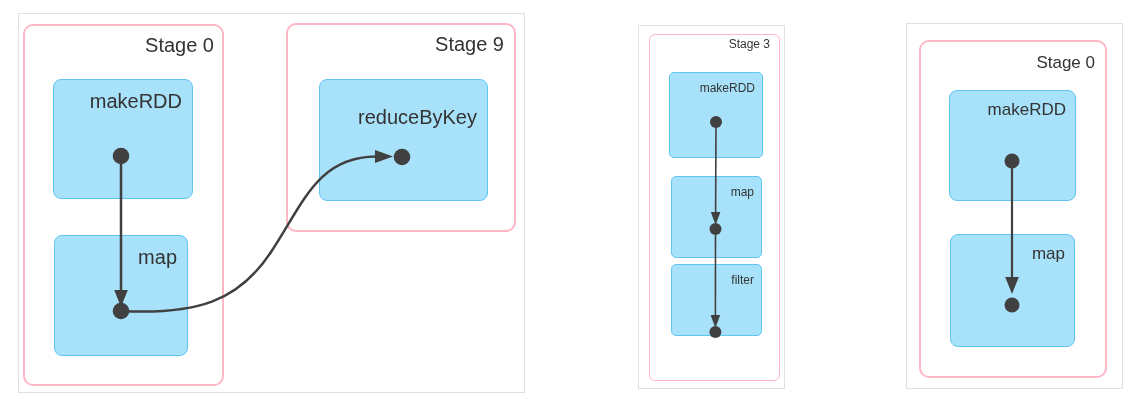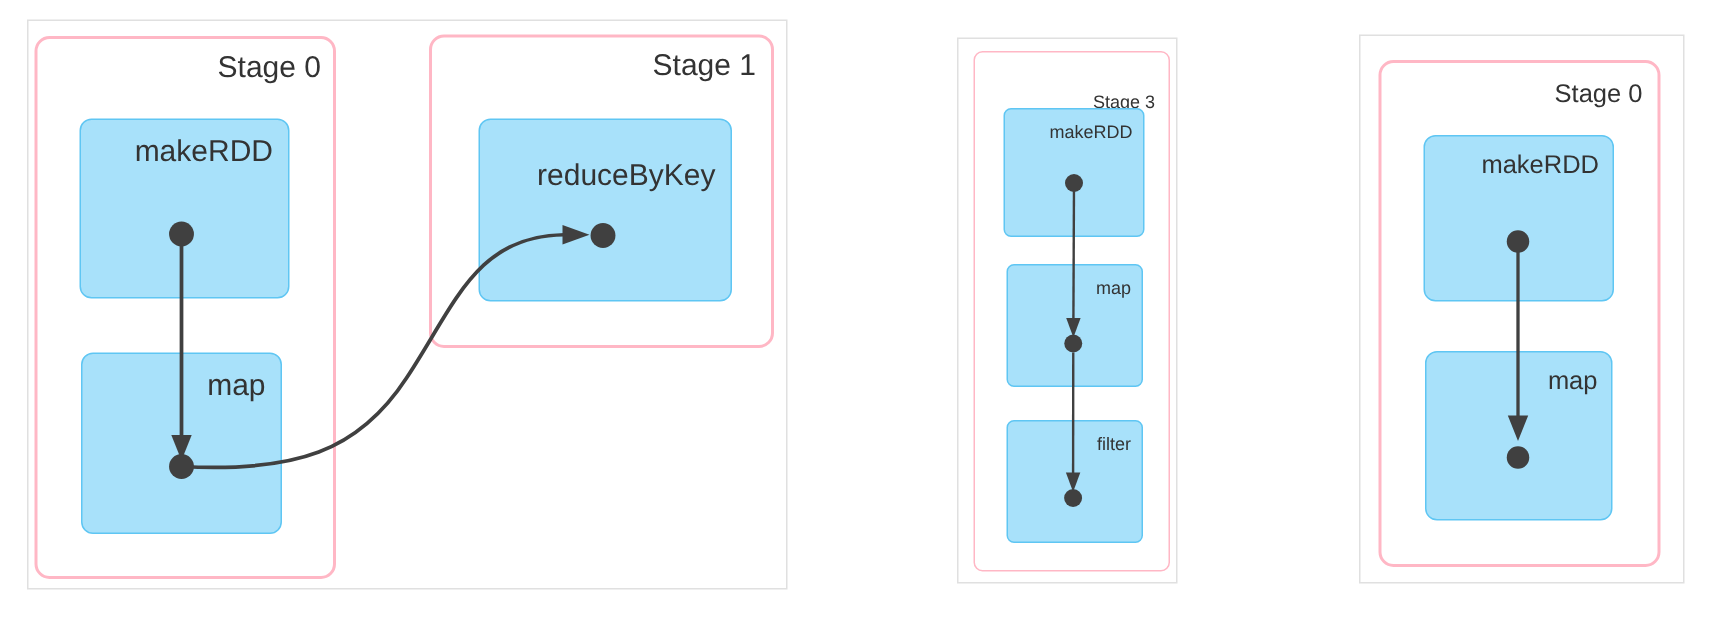--- a/index.html
+++ b/index.html
@@ -53,21 +53,21 @@
 </head>
 <body>
 
 <div class="panel" style="left:18px; top:13px; width:507px; height:380px;">
 
   <div class="stage big" style="left:4px; top:10px; width:201px; height:362px;">
     <div class="stage-label fs20" style="top:8px; right:8px;">Stage 0</div>
   </div>
 
   <div class="stage big" style="left:267px; top:9px; width:230px; height:209px;">
-    <div class="stage-label fs20" style="top:8px; right:10px;">Stage 1</div>
+    <div class="stage-label fs20" style="top:8px; right:10px;">Stage 9</div>
   </div>
 
   <div class="node big fs20" style="left:34px; top:65px; width:140px; height:120px; padding:10px 10px 0 0;">makeRDD</div>
 
   <div class="node big fs20" style="left:35px; top:221px; width:134px; height:121px; padding:10px 10px 0 0;">map</div>
 
   <div class="node big fs20" style="left:300px; top:65px; width:169px; height:122px; padding:26px 10px 0 0;">reduceByKey</div>
 
   <svg class="edges" width="507" height="380" viewBox="0 0 507 380">
     <line class="edge-line" x1="102" y1="142" x2="102" y2="278" stroke-width="2.5"></line>
@@ -76,28 +76,28 @@
     <path class="edge-arrow" d="M356,136 L356,149 L374,142.5 Z"></path>
     <circle class="edge-dot" cx="102" cy="142" r="8.3"></circle>
     <circle class="edge-dot" cx="102" cy="297" r="8.3"></circle>
     <circle class="edge-dot" cx="383" cy="143" r="8.3"></circle>
   </svg>
 </div>
 
 <div class="panel" style="left:638px; top:25px; width:147px; height:364px;">
 
   <div class="stage small" style="left:10px; top:8px; width:131px; height:347px;">
-    <div class="stage-label fs12" style="top:26px; right:9px;">Stage 3</div>
+    <div class="stage-label fs12" style="top:2px; right:9px;">Stage 3</div>
   </div>
 
   <div class="node small fs12" style="left:30px; top:46px; width:94px; height:86px; padding:8px 7px 0 0;">makeRDD</div>
 
   <div class="node small fs12" style="left:32px; top:150px; width:91px; height:82px; padding:8px 7px 0 0;">map</div>
 
-  <div class="node small fs12" style="left:32px; top:254px; width:91px; height:82px; padding:8px 7px 0 0;">filter</div>
+  <div class="node small fs12" style="left:32px; top:238px; width:91px; height:72px; padding:8px 7px 0 0;">filter</div>
 
   <svg class="edges" width="147" height="364" viewBox="0 0 147 364">
     <line class="edge-line" x1="77" y1="96" x2="76.6" y2="188" stroke-width="1.6"></line>
     <path class="edge-arrow" d="M71.8,186 L81.4,186 L76.6,199 Z"></path>
     <line class="edge-line" x1="76.5" y1="209" x2="76.4" y2="291" stroke-width="1.6"></line>
     <path class="edge-arrow" d="M71.6,289 L81.2,289 L76.4,302 Z"></path>
     <circle class="edge-dot" cx="77" cy="96" r="6"></circle>
     <circle class="edge-dot" cx="76.5" cy="203" r="6"></circle>
     <circle class="edge-dot" cx="76.4" cy="306" r="6"></circle>
   </svg>

